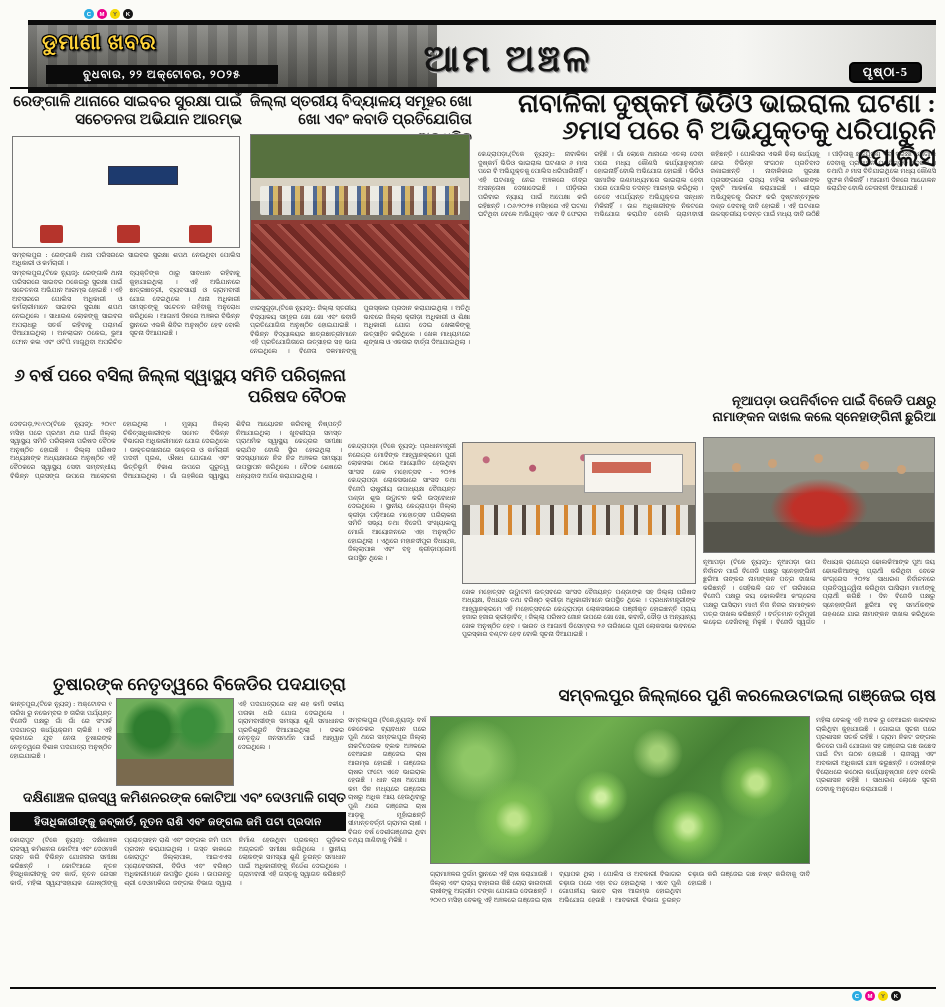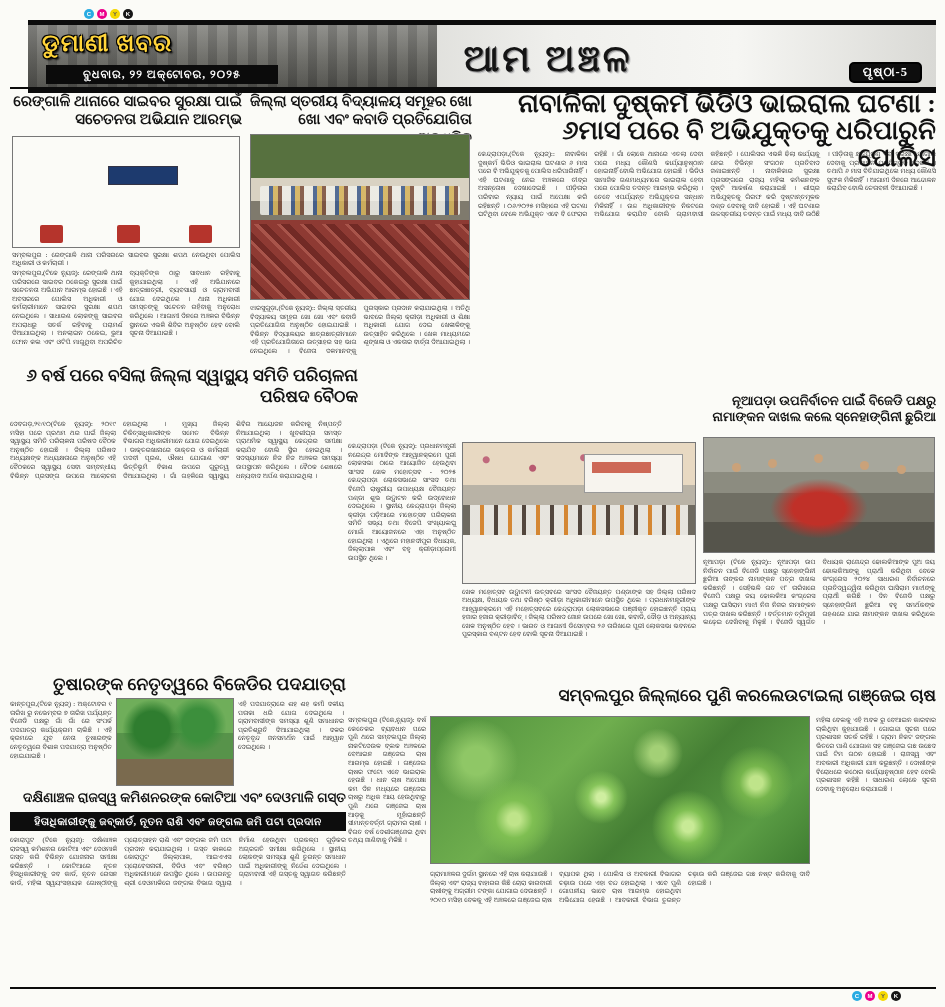--- a/index.html
+++ b/index.html
@@ -16,27 +16,27 @@
   .mark.y{background:#f5d800;color:#555;}
   .mark.k{background:#161616;}
   
   .masthead{position:absolute;left:28px;top:20px;width:908px;height:64px;
             border-top:5px solid #0c0c0c;border-bottom:4px solid #0c0c0c;
             background:linear-gradient(90deg,#8f8f8d 0%,#b9b9b5 22%,#dcdcd8 40%,#efefec 58%,#f6f6f3 78%,#d9d9d5 100%);}
   .nameplate-photo{position:absolute;left:0;top:0;width:45%;height:100%;
             background:
               repeating-linear-gradient(90deg,rgba(60,60,58,.35) 0 9px,rgba(110,110,105,.25) 9px 20px),
               linear-gradient(180deg,#9e9e9a 0%,#6f6f6a 55%,#4c4c48 100%);}
-  .nameplate{position:absolute;left:14px;top:5px;font-size:24px;font-weight:bold;letter-spacing:1px;
+  .nameplate{position:absolute;left:14px;top:5px;font-size:21px;font-weight:bold;letter-spacing:1px;
             color:#ffd43a;text-shadow:1px 1px 0 #000,-1px -1px 0 #000,1px -1px 0 #000,-1px 1px 0 #000,2px 2px 2px #000;}
   .datebar{position:absolute;left:18px;top:40px;width:232px;height:19px;background:#0b0b0b;color:#fff;
             font-size:11.5px;font-weight:bold;text-align:center;line-height:19px;letter-spacing:1px;}
   .section-title{position:absolute;left:300px;top:12px;width:360px;text-align:center;
             font-size:37px;font-weight:bold;letter-spacing:3px;color:#141414;
-            text-shadow:1px 1px 0 #888,2px 2px 0 #cfcfcf;padding-left:40px;}
+            text-shadow:1px 1px 0 #888,2px 2px 0 #cfcfcf;}
   .page-box{position:absolute;right:14px;top:37px;background:#0d0d0d;color:#fff;border:2px solid #000;
             border-radius:5px;padding:1px 12px;font-size:12.5px;font-weight:bold;letter-spacing:1px;}
   .rule{position:absolute;background:#0c0c0c;}
   
   .headline{font-weight:bold;text-align:right;line-height:1.22;}
   .body-text{font-size:6.6px;line-height:8.6px;text-align:justify;color:#1c1c1c;column-gap:7px;}
   .caption{font-size:6.6px;line-height:8.4px;text-align:justify;color:#1c1c1c;}
   .photo{border:1px solid #777;box-sizing:border-box;position:absolute;}
   .abs{position:absolute;}
   .subhead-bar{background:#0d0d0d;color:#fff;font-weight:bold;text-align:center;
@@ -126,21 +126,21 @@
     <span class="carpet"></span>
     <span class="row"></span>
   </div>
   <div class="abs body-text" style="left:250px;top:304px;width:220px;height:84px;column-count:2;">ଝାରସୁଗୁଡ଼ା,(ଟିକେ ନ୍ୟୁଜ୍):: ଜିଲ୍ଲା ସ୍ତରୀୟ ବିଦ୍ୟାଳୟ ସମୂହର ଖୋ ଖୋ ଏବଂ କବାଡି ପ୍ରତିଯୋଗିତା ଅନୁଷ୍ଠିତ ହୋଇଯାଇଛି । ବିଭିନ୍ନ ବିଦ୍ୟାଳୟର ଛାତ୍ରଛାତ୍ରୀମାନେ ଏହି ପ୍ରତିଯୋଗିତାରେ ଉତ୍ସାହର ସହ ଭାଗ ନେଇଥିଲେ । ବିଜେତା ଦଳମାନଙ୍କୁ ପୁରସ୍କାର ପ୍ରଦାନ କରାଯାଇଥିଲା । ଅତିଥି ଭାବରେ ଜିଲ୍ଲା କ୍ରୀଡ଼ା ଅଧିକାରୀ ଓ ଶିକ୍ଷା ଅଧିକାରୀ ଯୋଗ ଦେଇ ଖେଳାଳିଙ୍କୁ ଉତ୍ସାହିତ କରିଥିଲେ । ଖେଳ ମାଧ୍ୟମରେ ଶୃଙ୍ଖଳା ଓ ଏକତାର ବାର୍ତ୍ତା ଦିଆଯାଇଥିଲା ।</div>
 
   <div class="abs" style="left:478px;top:90px;width:458px;">
     <div class="headline" style="font-size:26px;line-height:27px;">ନାବାଳିକା ଦୁଷ୍କର୍ମ ଭିଡିଓ ଭାଇରାଲ ଘଟଣା : ୬ମାସ ପରେ ବି ଅଭିଯୁକ୍ତକୁ ଧରିପାରୁନି ପୋଲିସ</div>
   </div>
   <div class="abs body-text" style="left:478px;top:150px;width:458px;height:238px;column-count:4;">କେନ୍ଦ୍ରାପଡ଼ା,(ଟିକେ ନ୍ୟୁଜ୍):: ନାବାଳିକା ଦୁଷ୍କର୍ମ ଭିଡିଓ ଭାଇରାଲ ଘଟଣାର ୬ ମାସ ପରେ ବି ଅଭିଯୁକ୍ତକୁ ପୋଲିସ ଧରିପାରିନାହିଁ । ଏହି ଘଟଣାକୁ ନେଇ ଅଞ୍ଚଳରେ ତୀବ୍ର ଅସନ୍ତୋଷ ଦେଖାଦେଇଛି । ପୀଡ଼ିତାର ପରିବାର ନ୍ୟାୟ ପାଇଁ ଅପେକ୍ଷା କରି ରହିଛନ୍ତି । ୦୬/୨୦୨୫ ମସିହାରେ ଏହି ଘଟଣା ଘଟିଥିବା ବେଳେ ଅଭିଯୁକ୍ତ ଏବେ ବି ଫେରାର ରହିଛି । ଗାଁ ଲୋକେ ଥାନାରେ ଏତଲା ଦେବା ପରେ ମଧ୍ୟ କୌଣସି କାର୍ଯ୍ୟାନୁଷ୍ଠାନ ହୋଇନାହିଁ ବୋଲି ଅଭିଯୋଗ ହୋଇଛି । ଭିଡିଓ ସାମାଜିକ ଗଣମାଧ୍ୟମରେ ଭାଇରାଲ ହେବା ପରେ ପୋଲିସ ତଦନ୍ତ ଆରମ୍ଭ କରିଥିଲା । ତେବେ ଏପର୍ଯ୍ୟନ୍ତ ଅଭିଯୁକ୍ତର ସନ୍ଧାନ ମିଳିନାହିଁ । ଉଚ୍ଚ ଅଧିକାରୀଙ୍କ ନିକଟରେ ଅଭିଯୋଗ କରାଯିବ ବୋଲି ଗ୍ରାମବାସୀ କହିଛନ୍ତି । ପୋଲିସର ଏଭଳି ଢିଲା କାର୍ଯ୍ୟକୁ ନେଇ ବିଭିନ୍ନ ସଂଗଠନ ପ୍ରତିବାଦ ଜଣାଇଛନ୍ତି । ନାବାଳିକାର ସୁରକ୍ଷା ପ୍ରସଙ୍ଗରେ ରାଜ୍ୟ ମହିଳା କମିଶନଙ୍କ ଦୃଷ୍ଟି ଆକର୍ଷଣ କରାଯାଇଛି । ଶୀଘ୍ର ଅଭିଯୁକ୍ତକୁ ଗିରଫ କରି ଦୃଷ୍ଟାନ୍ତମୂଳକ ଦଣ୍ଡ ଦେବାକୁ ଦାବି ହୋଇଛି । ଏହି ଘଟଣାର ଉଚ୍ଚସ୍ତରୀୟ ତଦନ୍ତ ପାଇଁ ମଧ୍ୟ ଦାବି ଉଠିଛି । ପୀଡ଼ିତାକୁ କ୍ଷତିପୂରଣ ଏବଂ ସୁରକ୍ଷା ଯୋଗାଇ ଦେବାକୁ ପ୍ରଶାସନ ପ୍ରତିଶ୍ରୁତି ଦେଇଛି । ତଥାପି ୬ ମାସ ବିତିଯାଇଥିଲେ ମଧ୍ୟ କୌଣସି ସୁଫଳ ମିଳିନାହିଁ । ଆଗାମୀ ଦିନରେ ଆନ୍ଦୋଳନ କରାଯିବ ବୋଲି ଚେତାବନୀ ଦିଆଯାଇଛି ।</div>
 
-  <div class="abs" style="left:26px;top:366px;width:332px;">
+  <div class="abs" style="left:14px;top:366px;width:332px;">
     <div class="headline" style="font-size:17px;">୬ ବର୍ଷ ପରେ ବସିଲା ଜିଲ୍ଲା ସ୍ୱାସ୍ଥ୍ୟ ସମିତି ପରିଚାଳନା ପରିଷଦ ବୈଠକ</div>
   </div>
   <div class="abs body-text" style="left:10px;top:420px;width:332px;height:250px;column-count:3;">ଦେବଗଡ଼,୨୧/୧୦(ଟିକେ ନ୍ୟୁଜ୍): ୨୦୧୯ ମସିହା ପରେ ପ୍ରଥମ ଥର ପାଇଁ ଜିଲ୍ଲା ସ୍ୱାସ୍ଥ୍ୟ ସମିତି ପରିଚାଳନା ପରିଷଦ ବୈଠକ ଅନୁଷ୍ଠିତ ହୋଇଛି । ଜିଲ୍ଲା ପରିଷଦ ଅଧ୍ୟକ୍ଷଙ୍କ ଅଧ୍ୟକ୍ଷତାରେ ଅନୁଷ୍ଠିତ ଏହି ବୈଠକରେ ସ୍ୱାସ୍ଥ୍ୟ ସେବା ସମ୍ବନ୍ଧୀୟ ବିଭିନ୍ନ ପ୍ରସଙ୍ଗ ଉପରେ ଆଲୋଚନା ହୋଇଥିଲା । ମୁଖ୍ୟ ଜିଲ୍ଲା ଚିକିତ୍ସାଧିକାରୀଙ୍କ ସମେତ ବିଭିନ୍ନ ବିଭାଗର ଅଧିକାରୀମାନେ ଯୋଗ ଦେଇଥିଲେ । ଡାକ୍ତରଖାନାରେ ଡାକ୍ତର ଓ କର୍ମଚାରୀ ପଦବୀ ପୂରଣ, ଔଷଧ ଯୋଗାଣ ଏବଂ ଭିତ୍ତିଭୂମି ବିକାଶ ଉପରେ ଗୁରୁତ୍ୱ ଦିଆଯାଇଥିଲା । ଗାଁ ଗହଳିରେ ସ୍ୱାସ୍ଥ୍ୟ ଶିବିର ଆୟୋଜନ କରିବାକୁ ନିଷ୍ପତ୍ତି ନିଆଯାଇଥିଲା । ଖୁବଶୀଘ୍ର ସମସ୍ତ ପ୍ରାଥମିକ ସ୍ୱାସ୍ଥ୍ୟ କେନ୍ଦ୍ରର ସମୀକ୍ଷା କରାଯିବ ବୋଲି ସ୍ଥିର ହୋଇଥିଲା । ସଦସ୍ୟମାନେ ନିଜ ନିଜ ଅଞ୍ଚଳର ସମସ୍ୟା ଉପସ୍ଥାପନ କରିଥିଲେ । ବୈଠକ ଶେଷରେ ଧନ୍ୟବାଦ ଅର୍ପଣ କରାଯାଇଥିଲା ।</div>
 
   <div class="abs body-text" style="left:348px;top:442px;width:108px;height:230px;column-count:1;">କେନ୍ଦ୍ରାପଡ଼ା (ଟିକେ ନ୍ୟୁଜ୍): ପ୍ରଧାନମନ୍ତ୍ରୀ ନରେନ୍ଦ୍ର ମୋଦିଙ୍କ ଆହ୍ୱାନକ୍ରମେ ପୁରୀ ଲୋକସଭା ଠାରେ ଆୟୋଜିତ ହେଉଥିବା ସାଂସଦ ଖେଳ ମହୋତ୍ସବ - ୨୦୨୫ କେନ୍ଦ୍ରାପଡ଼ା ଲୋକସଭାରେ ସାଂସଦ ତଥା ବିଜେପି ରାଷ୍ଟ୍ରୀୟ ଉପାଧ୍ୟକ୍ଷ ବୈଜୟନ୍ତ ପଣ୍ଡା ଶୁଭ ଉଦ୍ଘାଟନ କରି ଉଦ୍‌ବୋଧନ ଦେଇଥିଲେ । ସ୍ଥାନୀୟ କେନ୍ଦ୍ରାପଡ଼ା ଜିଲ୍ଲା କ୍ରୀଡ଼ା ପଡ଼ିଆରେ ମହୋତ୍ସବ ପରିଚାଳନା ସମିତି ସଭ୍ୟ ତଥା ବିଜେପି ସଂଖ୍ୟାଲଘୁ ମୋର୍ଚ୍ଚା ଆୟୋଜନରେ ଏହା ଅନୁଷ୍ଠିତ ହୋଇଥିଲା । ଏଥିରେ ମହାନଦୀପୁର ବିଧାୟକ, ଜିଲ୍ଲାପାଳ ଏବଂ ବହୁ କ୍ରୀଡ଼ାପ୍ରେମୀ ଉପସ୍ଥିତ ଥିଲେ ।</div>
   <div class="photo ph-khel" style="left:462px;top:442px;width:234px;height:142px;">
     <span class="floral"></span>
     <span class="banner">
         <i></i>
       </span>

